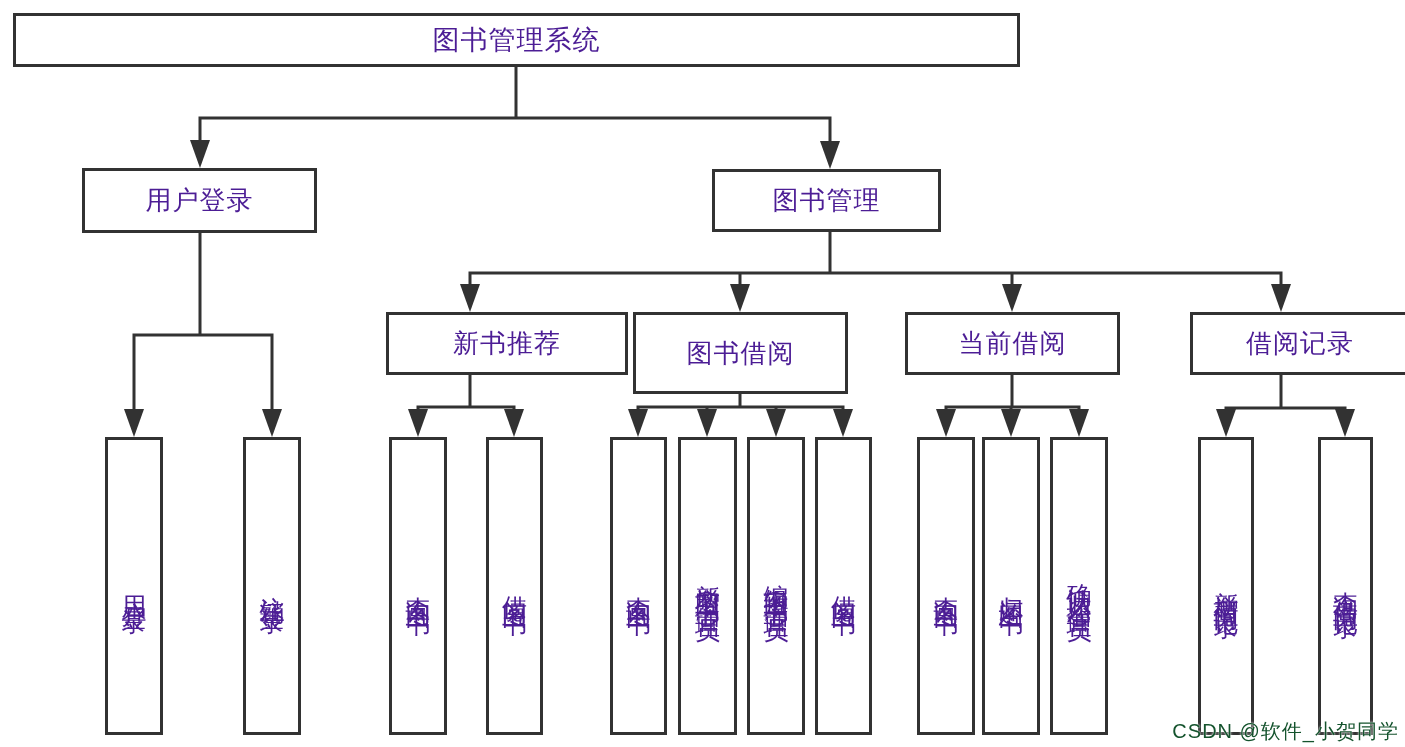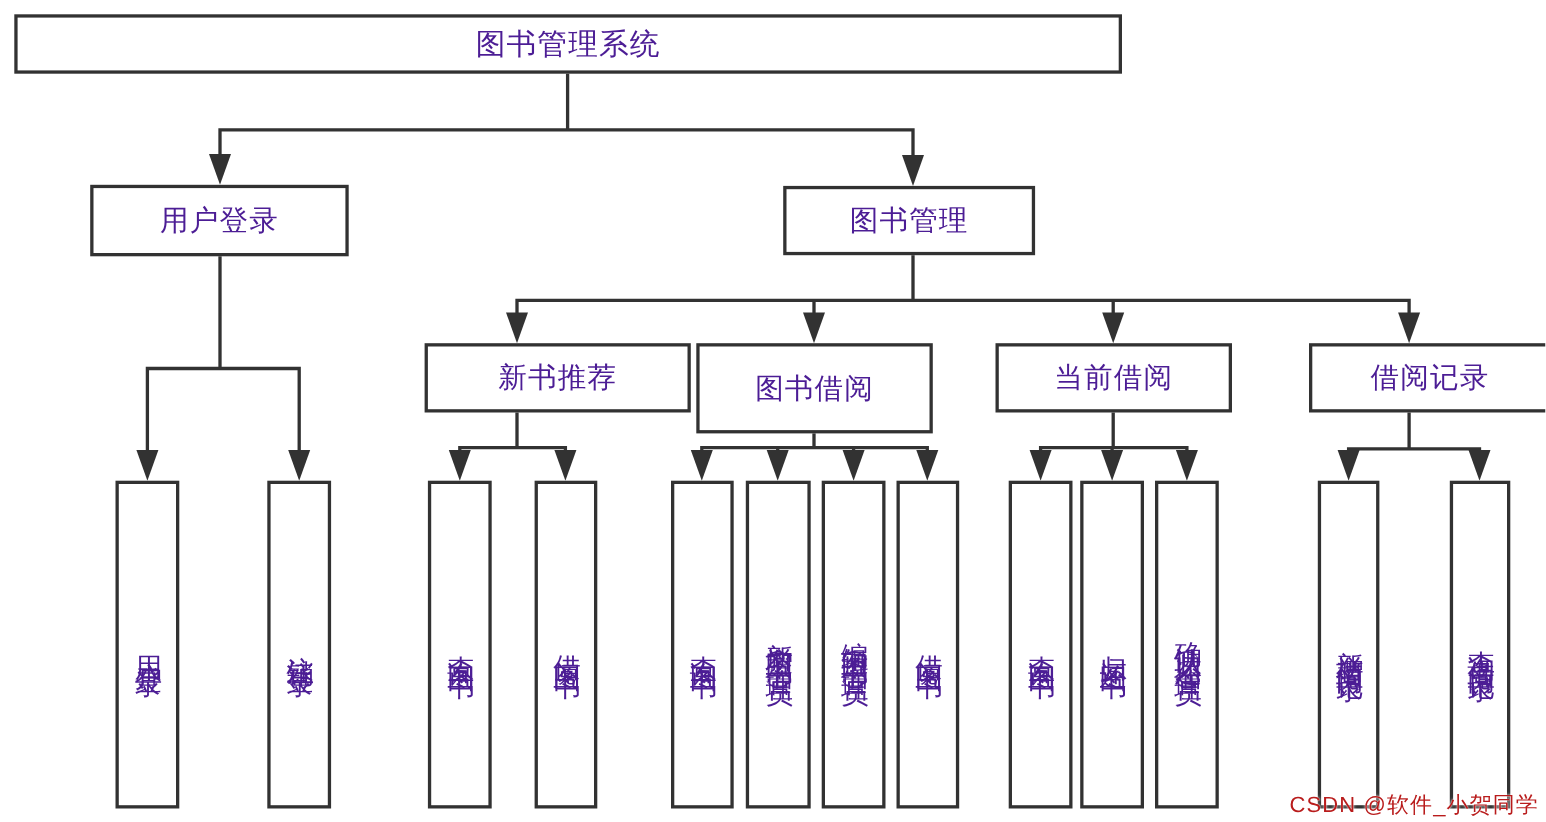--- a/index.html
+++ b/index.html
@@ -43,21 +43,21 @@
     writing-mode: vertical-lr;
     font-size: 25px;
     letter-spacing: 5px;
     line-height: 1;
   }
   .watermark {
     position: absolute;
     right: 6px;
     bottom: 2px;
     font-size: 20px;
-    color: #b91c1c;
+    color: #14532d;
     letter-spacing: 1px;
     text-shadow: 0 0 3px #ffffff, 0 0 1px #ffffff;
     z-index: 5;
     white-space: nowrap;
     margin-left: 47px;
   }
 </style>
 </head>
 <body>
 

